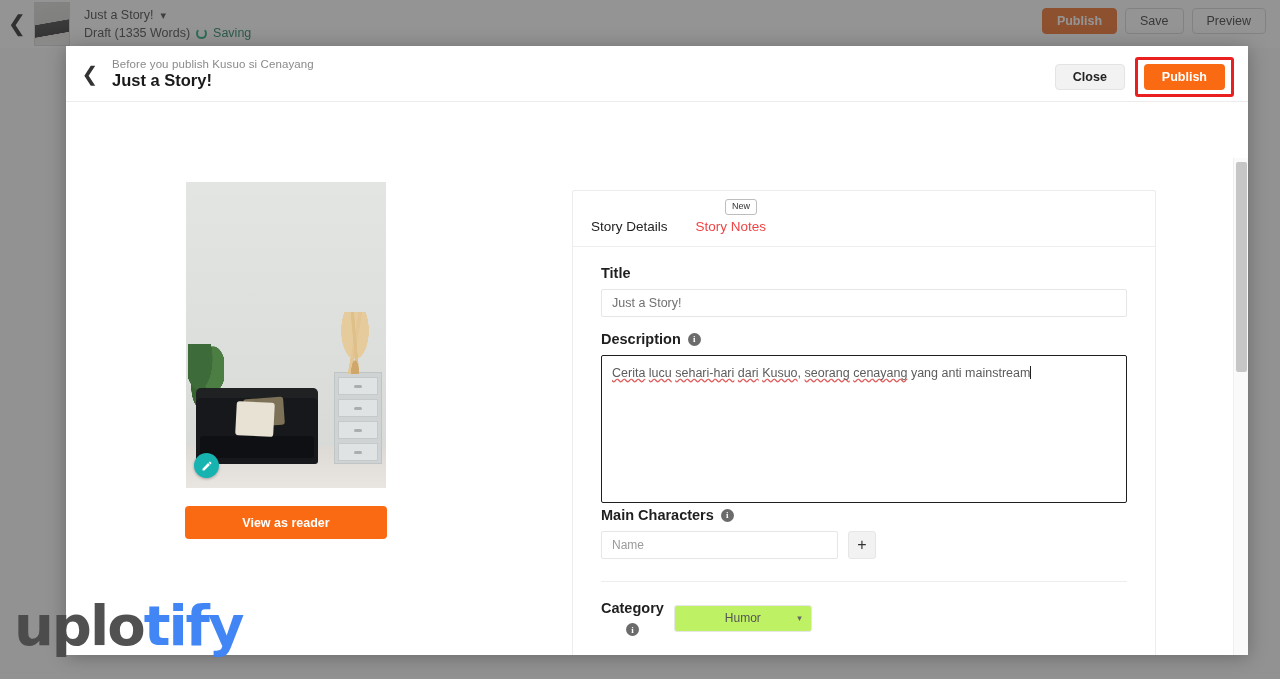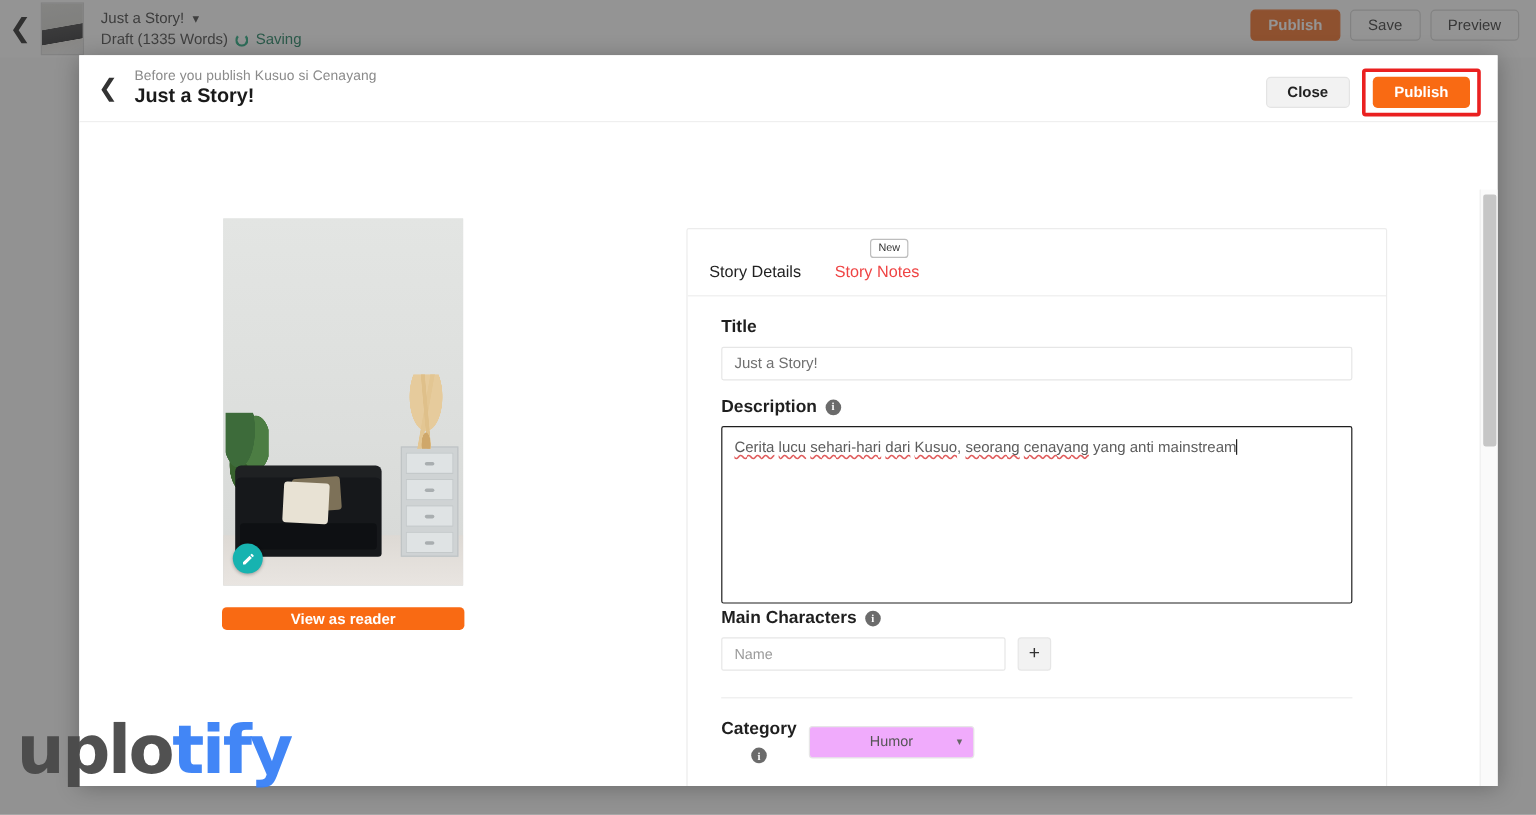--- a/index.html
+++ b/index.html
@@ -172,21 +172,21 @@
       linear-gradient(100deg, transparent 46%, #e3c693 47% 53%, transparent 54%),
       radial-gradient(ellipse at 50% 30%, #e6cb9c 0 46%, transparent 47%);
   }
   #cover-edit {
     position: absolute; left: 8px; bottom: 10px; width: 25px; height: 25px;
     border-radius: 50%; background: #17b3b0;
     display: flex; align-items: center; justify-content: center;
     box-shadow: 0 1px 3px rgba(0,0,0,0.3);
   }
   #view-reader {
-    margin-top: 18px; width: 202px; height: 19px; border-radius: 4px;
+    margin-top: 18px; width: 202px; height: 33px; border-radius: 4px;
     background: #f96a13; color: #fff; font-size: 12.5px; font-weight: 700;
     display: flex; align-items: center; justify-content: center;
   }
 
   
   #form-card {
     position: absolute; left: 506px; top: 88px;
     width: 584px; min-height: 520px;
     background: #fff; border: 1px solid #ececec; border-radius: 2px;
   }
@@ -240,21 +240,21 @@
     width: 28px; height: 28px; border-radius: 3px; background: #f2f2f2;
     border: 1px solid #e6e6e6; display: flex; align-items: center; justify-content: center;
     font-size: 16px; color: #333; line-height: 1;
   }
   .divider { height: 1px; background: #ededed; margin: 22px 0 0 0; }
   #cat-row { display: flex; align-items: center; gap: 10px; padding-top: 18px; }
   #cat-label { font-size: 14.5px; font-weight: 700; color: #1f1f1f; display:flex; align-items:center; gap:7px;flex-direction:column; }
   #cat-select {
     width: 138px; height: 27px; border: 1px solid #e6e6e6; border-radius: 3px;
     font-size: 12px; color: #555; display: flex; align-items: center; justify-content: center;
-    position: relative; background: #f0abfc;
+    position: relative; background: #bef264;
   }
   #cat-chev { position: absolute; right: 9px; font-size: 9px; color: #666; }
 
   
   #m-scroll {
     position: absolute; right: 0; top: 56px; width: 15px; height: 553px;
     background: #fafafa; border-left: 1px solid #efefef;
   }
   #m-thumb {
     position: absolute; left: 2px; top: 4px; width: 11px; height: 210px;

